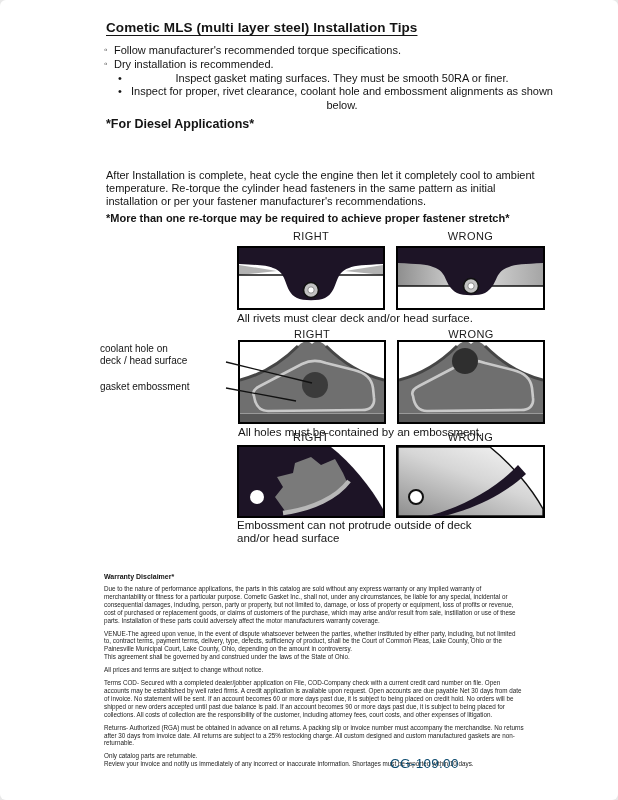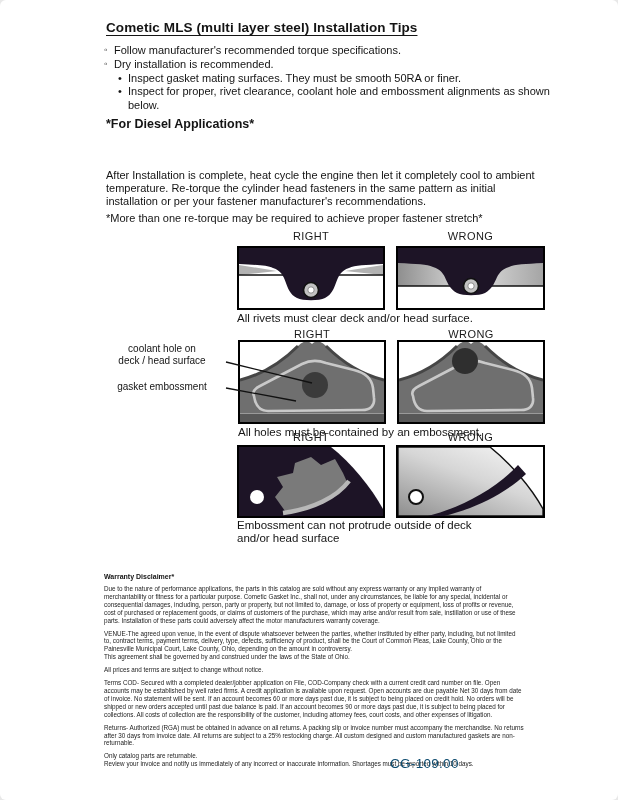--- a/index.html
+++ b/index.html
@@ -9,32 +9,32 @@
     margin:0 auto;overflow:hidden;border-radius:6px;
   }
   .abs{position:absolute;}
   .doc-title{
     left:106px;top:20px;font-size:13.5px;font-weight:bold;
     text-decoration:underline;text-underline-offset:3px;letter-spacing:.1px;
   }
   .bullets{left:104px;top:44px;width:452px;font-size:11px;line-height:13.8px;}
   .b1{position:relative;padding-left:10px;}
   .b1::before{content:"◦";position:absolute;left:0;top:-1px;font-size:10px;}
-  .b2{position:relative;padding-left:10px;margin-left:14px;}
+  .b2{position:relative;padding-left:10px;margin-left:14px;text-align:center;}
   .b2::before{content:"•";position:absolute;left:0;}
   .diesel-h{left:106px;top:117px;font-size:12.5px;font-weight:bold;}
   .para{left:106px;font-size:11px;line-height:13.2px;width:440px;}
   .p1{top:135px;}
   .p2{top:169px;}
-  .pnote{top:212px;}
+  .pnote{top:212px;font-weight:bold;}
   .fig-label{font-size:11px;text-align:center;letter-spacing:.4px;color:#1a1a1a;}
   .fig-box{border:2px solid #000;background:#fff;box-sizing:border-box;}
   .fig-box svg{display:block;width:100%;height:100%;}
   .caption{font-size:11.5px;line-height:12.5px;color:#141414;white-space:pre-line;}
-  .callout{font-size:10px;line-height:11.5px;text-align:center;white-space:pre-line;color:#141414;}
+  .callout{font-size:10px;line-height:11.5px;text-align:left;white-space:pre-line;color:#141414;}
   .leader{pointer-events:none;}
   .warranty-h{left:104px;top:573px;font-size:7px;font-weight:bold;}
   .warranty{left:104px;top:585px;width:420px;font-size:6.3px;line-height:7.9px;color:#1c1c1c;}
   .warranty p{margin:0 0 5px 0;white-space:pre-line;}
   .page-code{left:390px;top:756px;font-size:13.5px;color:#0c4a6e;letter-spacing:.3px;}
 </style>
 </head>
 <body>
 
 <div class="page">

